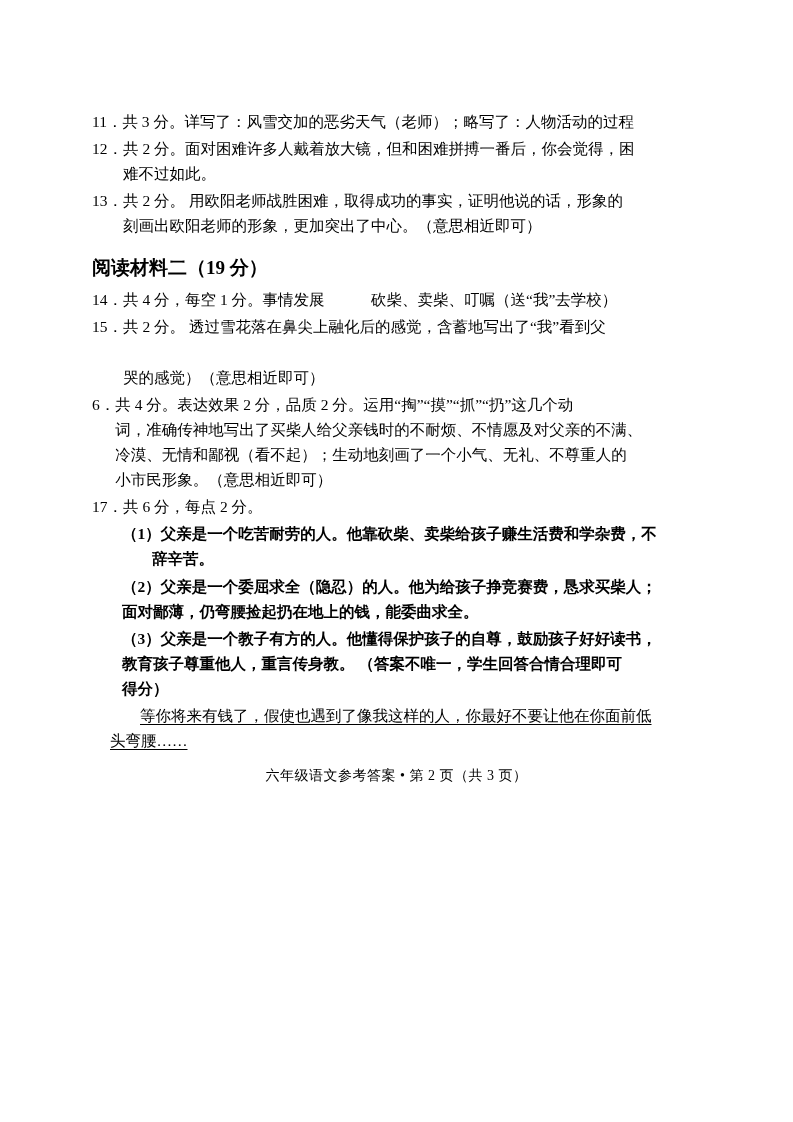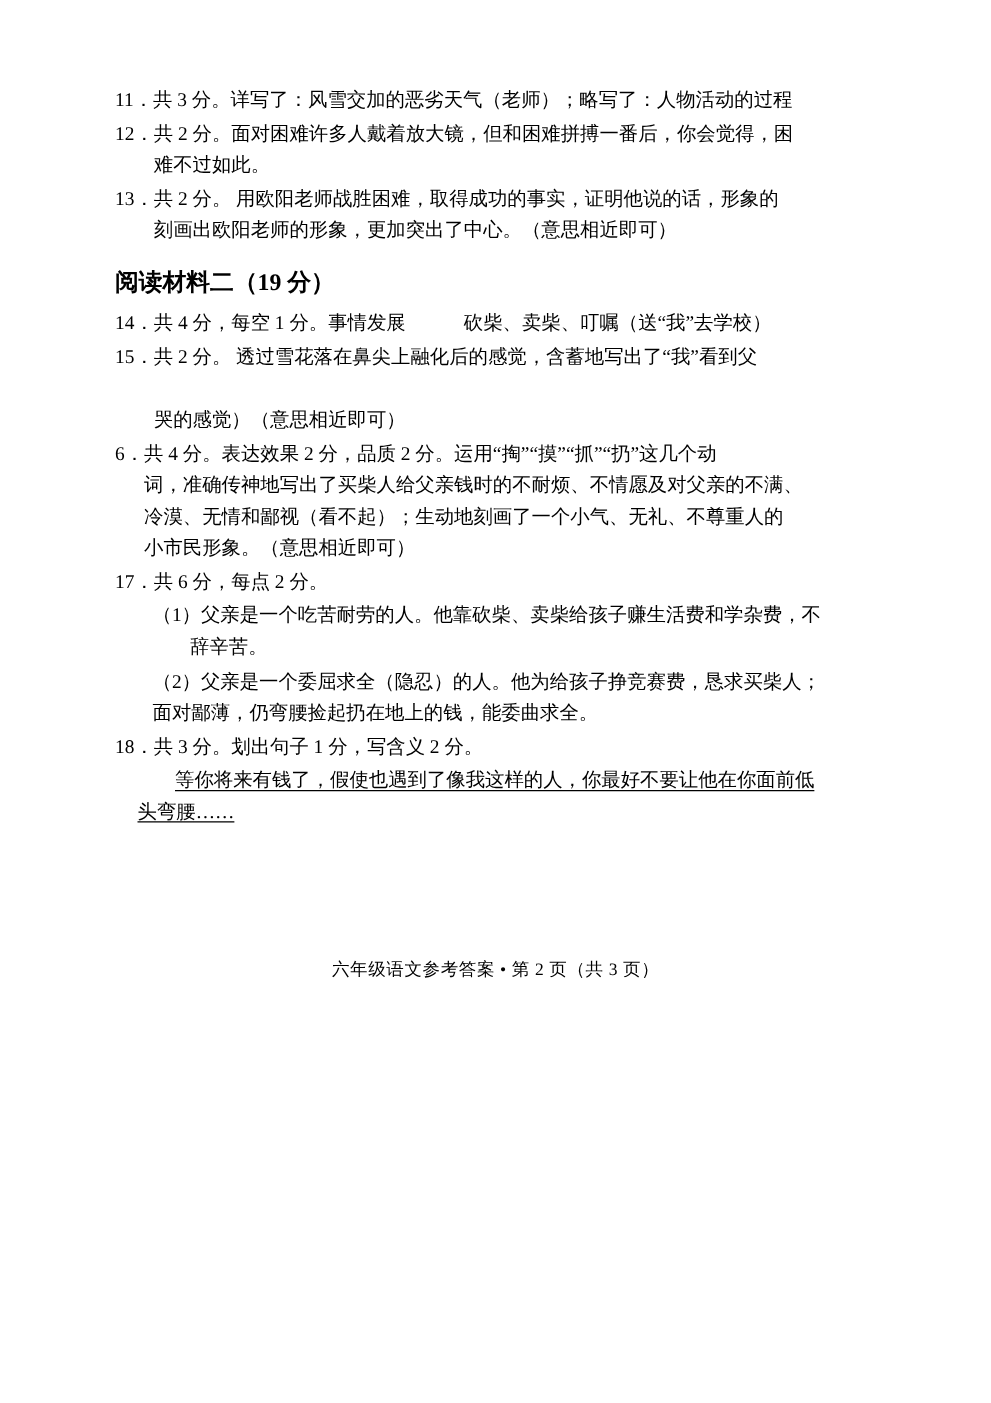--- a/index.html
+++ b/index.html
@@ -12,21 +12,21 @@
     height: 1122px;
     font-family: "Liberation Serif", "DejaVu Serif", serif;
     color: #000000;
     position: relative;
   }
   .page {
     position: relative;
     width: 793px;
     height: 910px;
     box-sizing: border-box;
-    padding: 68px 92px 0 92px;
+    padding: 109px 92px 0 92px;
   }
   .doc-body {
     font-size: 15.5px;
     line-height: 1.62;
     text-align: justify;
   }
   .item {
     margin-bottom: 2px;
     display: flex;
     align-items: flex-start;
@@ -44,20 +44,21 @@
   .section-head {
     font-weight: bold;
     margin-top: 14px;
     margin-bottom: 4px;
     font-size: 19px;
   }
   .sub {
     margin-left: 30px;
     margin-bottom: 2px;
     text-align: justify;
+    font-weight: bold;
   }
   .quote-under {
     margin-left: 18px;
     margin-bottom: 2px;
     text-align: justify;
     text-decoration: underline;
     text-underline-offset: 3px;
   }
   .footer {
     position: absolute;
@@ -132,25 +133,26 @@
     <div class="sub">
       <span>（1）</span><span>父亲是一个吃苦耐劳的人。他靠砍柴、卖柴给孩子赚生活费和学杂费，不</span><br>
       <span style="padding-left:30px;display:inline-block;">辞辛苦。</span>
     </div>
 
     <div class="sub">
       <span>（2）</span><span>父亲是一个委屈求全（隐忍）的人。他为给孩子挣竞赛费，恳求买柴人；</span><br>
       <span>面对鄙薄，仍弯腰捡起扔在地上的钱，能委曲求全。</span>
     </div>
 
+    <div class="sub">
+      <span>（3）</span><span>父亲是一个教子有方的人。他懂得保护孩子的自尊，鼓励孩子好好读书，</span><br>
+      <span>教育孩子尊重他人，重言传身教。 （答案不唯一，学生回答合情合理即可</span><br>
+      <span>得分）</span>
+    </div>
 
-    <div class="item">
-      <span class="num">18．</span>
-      <span class="txt">共 3 分。划出句子 1 分，写含义 2 分。</span>
-    </div>
 
     <div class="quote-under">
       <span style="padding-left:30px;">等你将来有钱了，假使也遇到了像我这样的人，你最好不要让他在你面前低</span><br>
       <span>头弯腰……</span>
     </div>
 
 
   </div>
 
   <div class="footer">六年级语文参考答案 • 第 2 页（共 3 页）</div>

